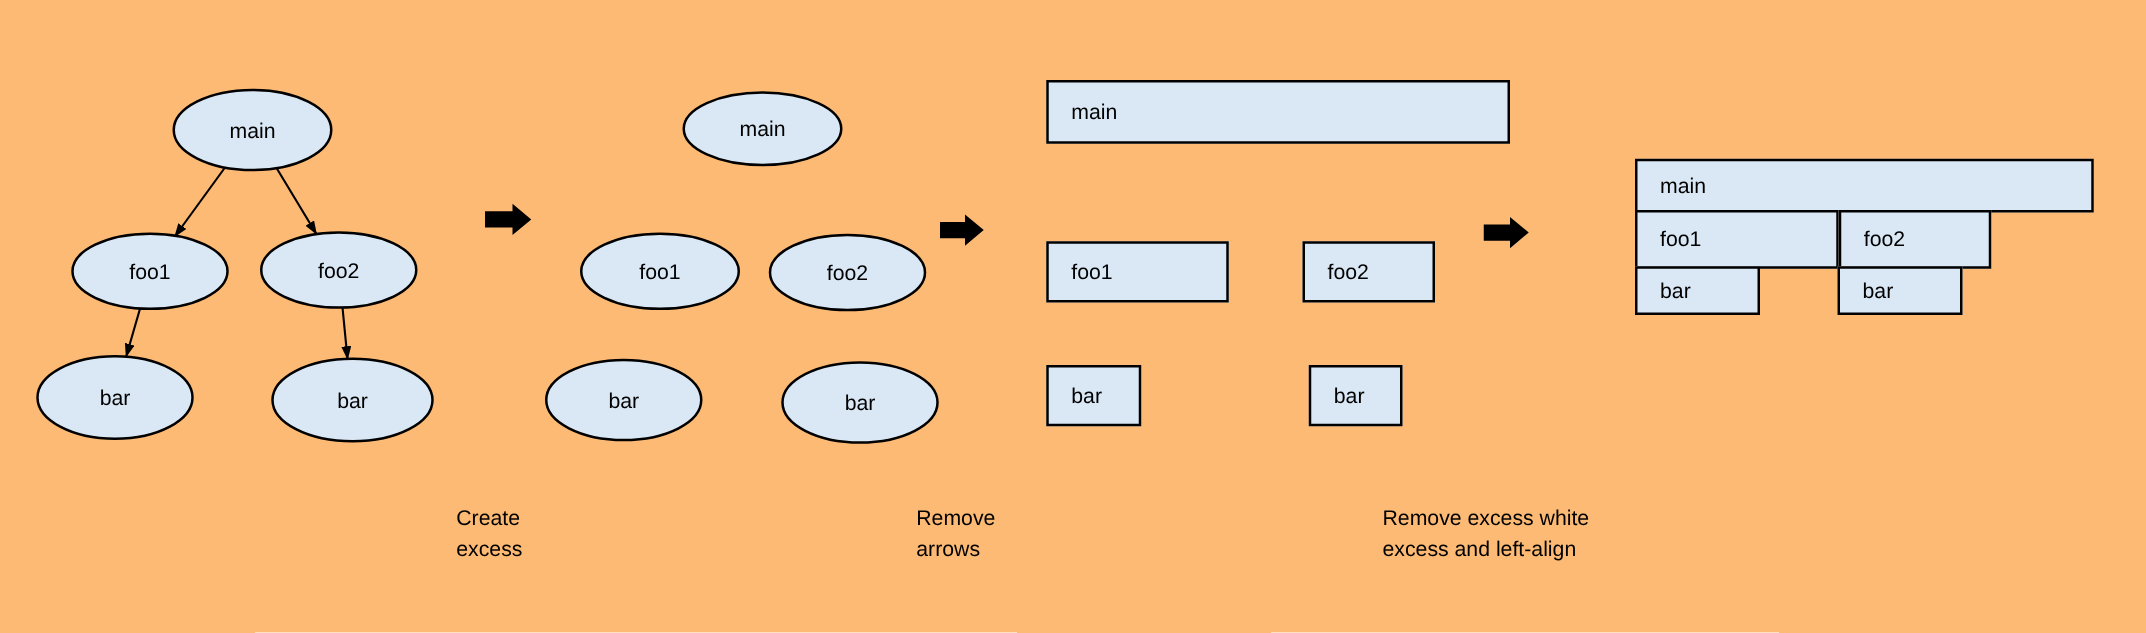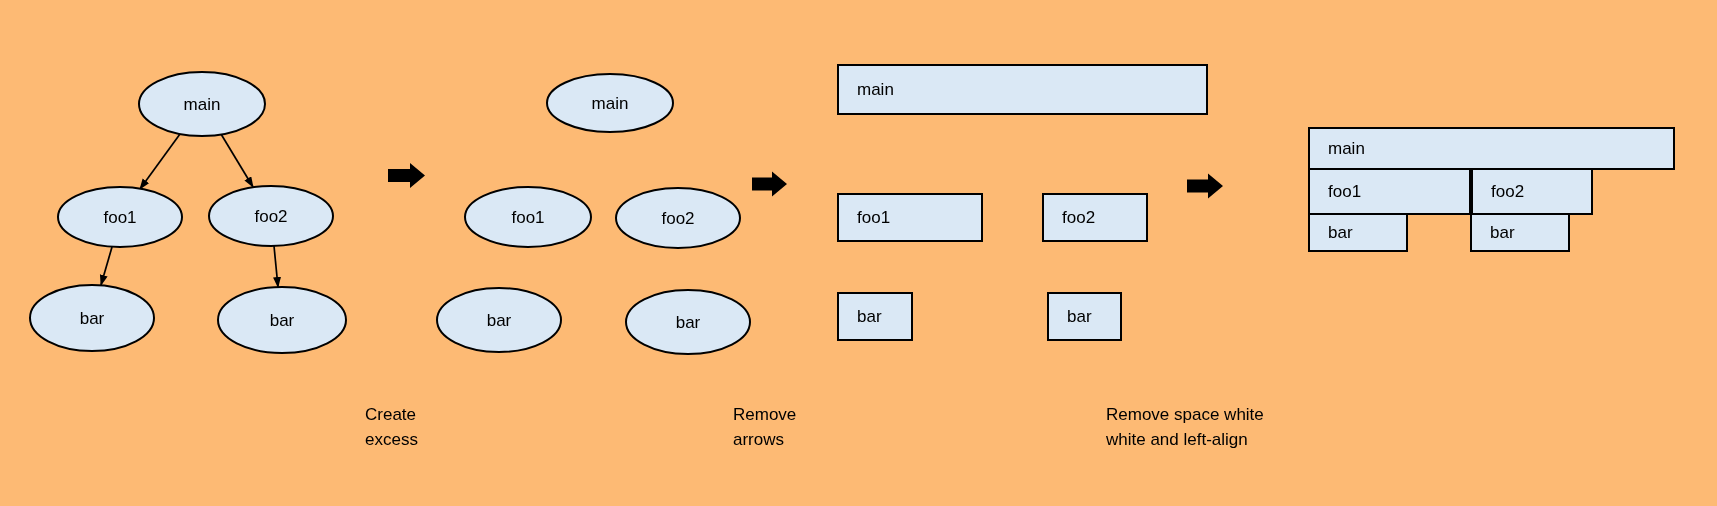--- a/index.html
+++ b/index.html
@@ -132,17 +132,17 @@
 
   <div class="step-label" style="left:365px; top:402px;">
     <div>Create</div>
     <div>excess</div>
   </div>
   <div class="step-label" style="left:733px; top:402px;">
     <div>Remove</div>
     <div>arrows</div>
   </div>
   <div class="step-label" style="left:1106px;top:402px;">
-    <div>Remove space white</div>
-    <div>white and left-align</div>
+    <div>Remove excess white</div>
+    <div>excess and left-align</div>
   </div>
 
 </div>
 
 </body></html>

